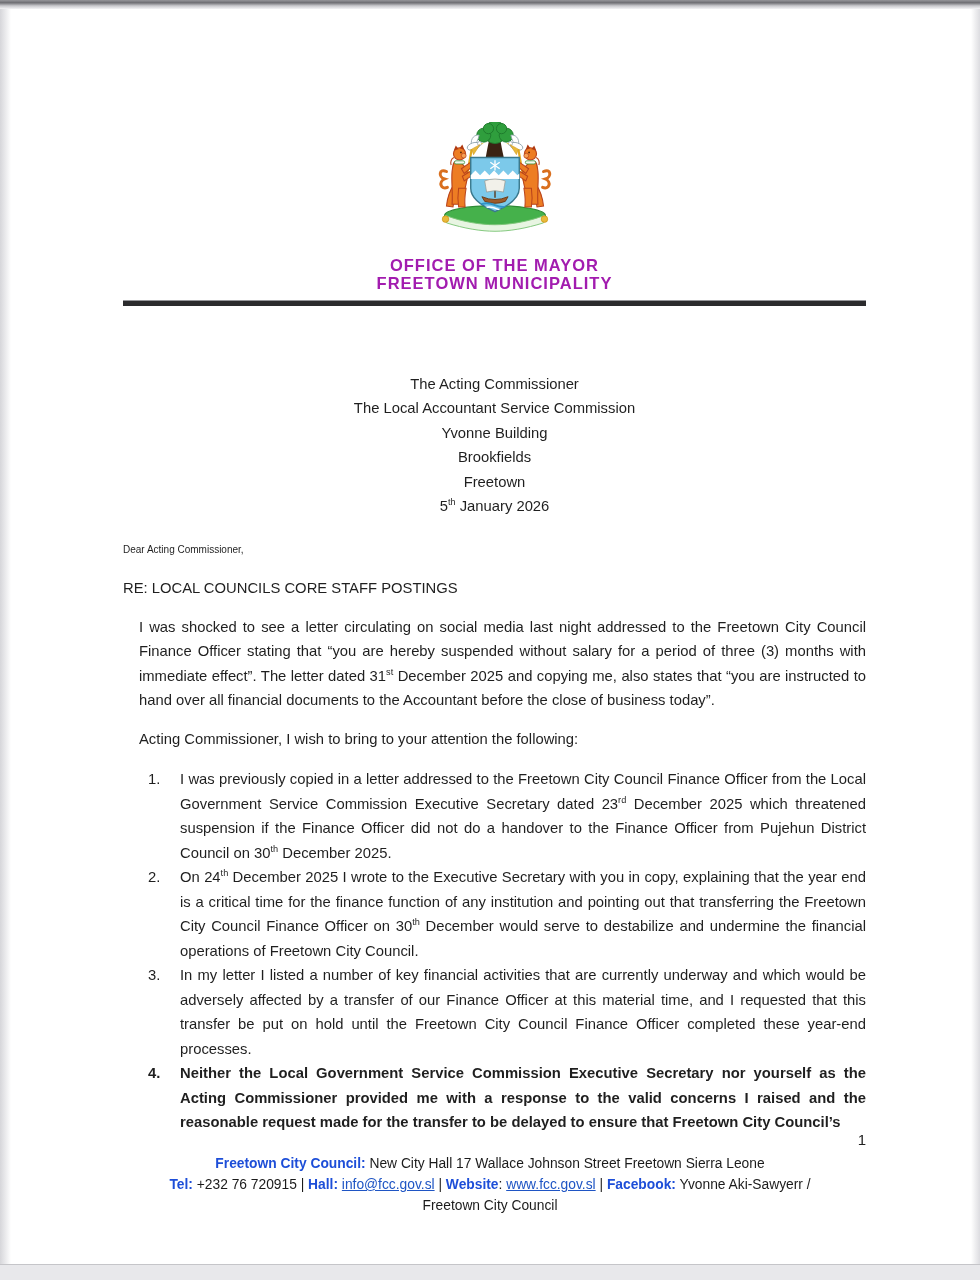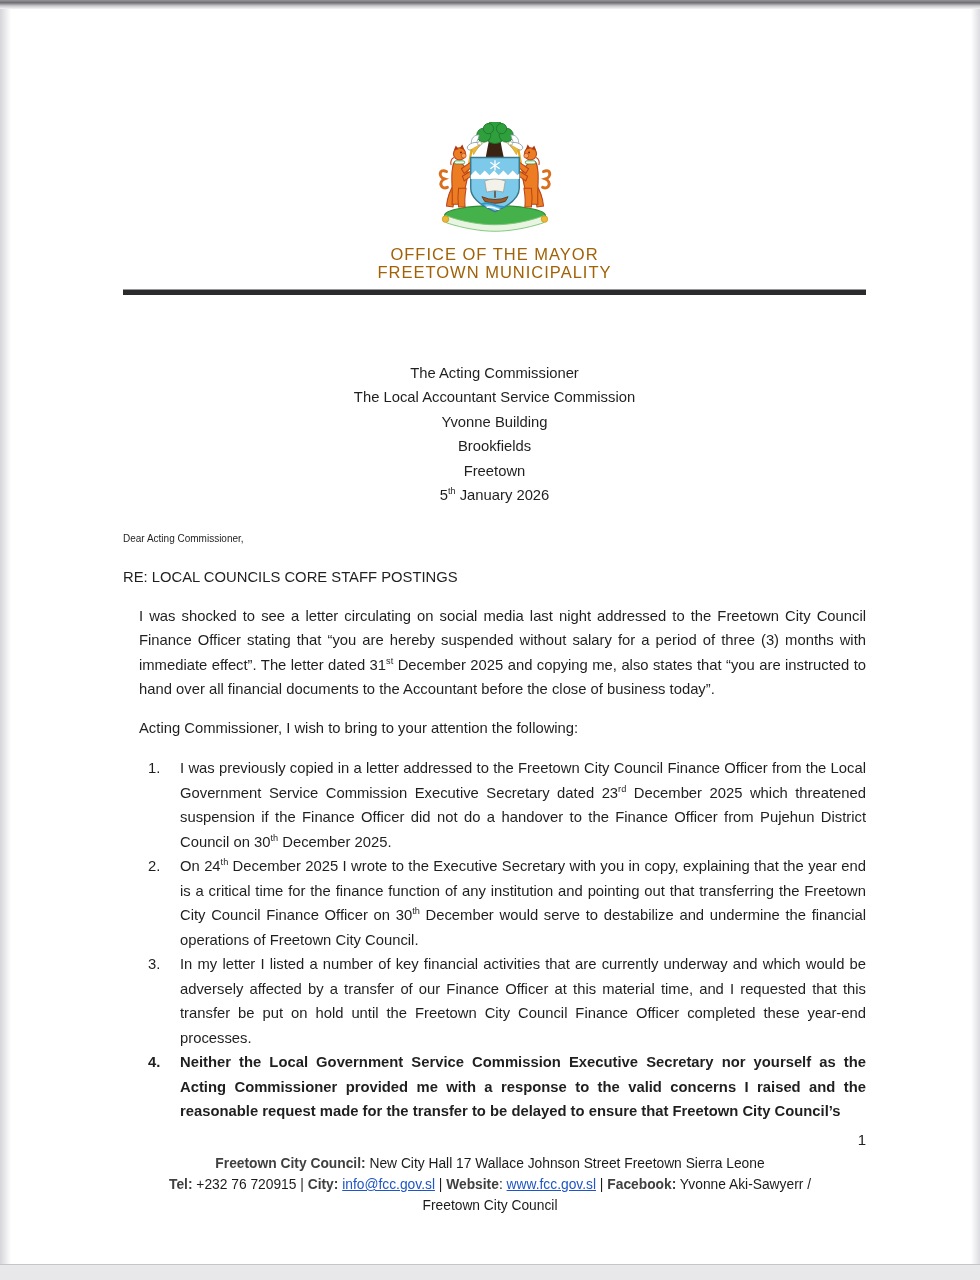--- a/index.html
+++ b/index.html
@@ -15,21 +15,21 @@
   .edge-bottom{position:absolute;bottom:0;left:0;right:0;height:15px;z-index:9;
     background:#e8e8eb;border-top:1px solid #c5c5c9;}
   .edge-left{position:absolute;top:9px;bottom:15px;left:0;width:11px;z-index:9;
     background:linear-gradient(to right,#d6d6da,#ffffff);}
   .edge-right{position:absolute;top:9px;bottom:15px;right:0;width:9px;z-index:9;
     background:linear-gradient(to left,#dcdce0,#ffffff);}
 
   .content{position:absolute;left:123px;width:743px;top:0;}
 
   .crest-wrap{margin:122px auto 0 auto;width:140px;}
-  .org-name{margin-top:5px;text-align:center;font-weight:normal;color:#a16207;
+  .org-name{margin-top:16px;text-align:center;font-weight:bold;color:#a21caf;
     font-size:16.5px;line-height:18px;letter-spacing:1px;}
   .rule{margin-top:8px;height:4.5px;background:#2b2b2d;border-top:1px solid #97979b;}
 
   .addr{margin-top:66px;font-size:14.8px;line-height:24.5px;text-align:center;}
   .salutation{margin:19px 0 0 0;font-size:10px;line-height:24.5px;}
   .subject{margin:14px 0 0 0;font-size:14.8px;line-height:24.5px;font-weight:normal;}
   .para{margin:14px 0 0 16px;font-size:14.8px;line-height:24.5px;}
   .justify{text-align:justify;}
 
   ol.list{margin:16px 0 0 0;padding:0;list-style:none;font-size:14.8px;line-height:24.5px;}
@@ -37,21 +37,21 @@
   ol.list .num{flex:none;width:32px;margin-left:25px;}
   ol.list .txt{flex:1;text-align:justify;}
   ol.list li.bold{font-weight:bold;}
 
   sup{font-size:0.62em;vertical-align:super;line-height:0;}
 
   .page-number{position:absolute;top:1131px;left:123px;width:743px;
     text-align:right;font-size:15px;color:#222;}
   .footer{position:absolute;top:1153px;left:0;width:100%;text-align:center;
     font-size:13.8px;line-height:21px;color:#1b1b1b;}
-  .footer b{color:#404040;}
+  .footer b{color:#1d4ed8;}
   .link{color:#1f55c4;text-decoration:underline;cursor:pointer;margin-top:30px;}
 </style>
 </head>
 <body>
 
 <div class="edge-top"></div>
 <div class="edge-left"></div>
 <div class="edge-right"></div>
 <div class="edge-bottom"></div>
 
@@ -179,15 +179,15 @@
       <span class="num">4.</span>
       <span class="txt">Neither the Local Government Service Commission Executive Secretary nor yourself as the Acting Commissioner provided me with a response to the valid concerns I raised and the reasonable request made for the transfer to be delayed to ensure that Freetown City Council’s</span>
     </li>
   </ol>
 </div>
 
 <div class="page-number">1</div>
 
 <div class="footer">
   <div><b>Freetown City Council:</b> New City Hall 17 Wallace Johnson Street Freetown Sierra Leone</div>
-  <div><b>Tel:</b> +232 76 720915 | <b>City:</b> <span class="link">info@fcc.gov.sl</span> | <b>Website</b>: <span class="link">www.fcc.gov.sl</span> | <b>Facebook:</b> Yvonne Aki-Sawyerr /</div>
+  <div><b>Tel:</b> +232 76 720915 | <b>Hall:</b> <span class="link">info@fcc.gov.sl</span> | <b>Website</b>: <span class="link">www.fcc.gov.sl</span> | <b>Facebook:</b> Yvonne Aki-Sawyerr /</div>
   <div>Freetown City Council</div>
 </div>
 
 </body></html>

